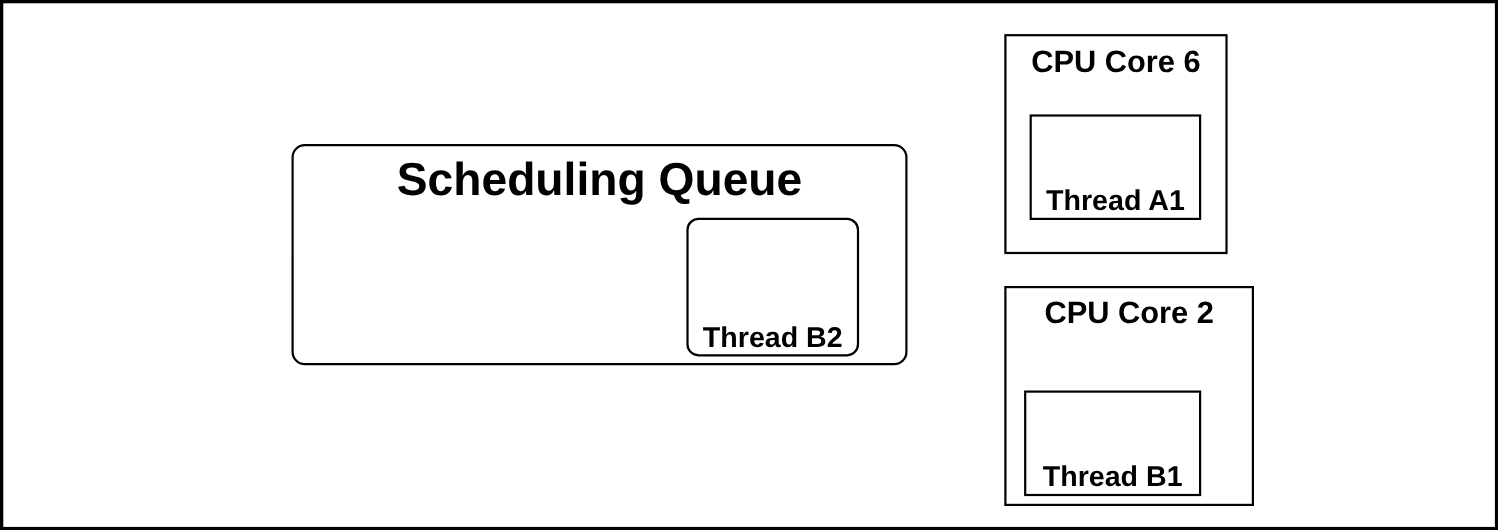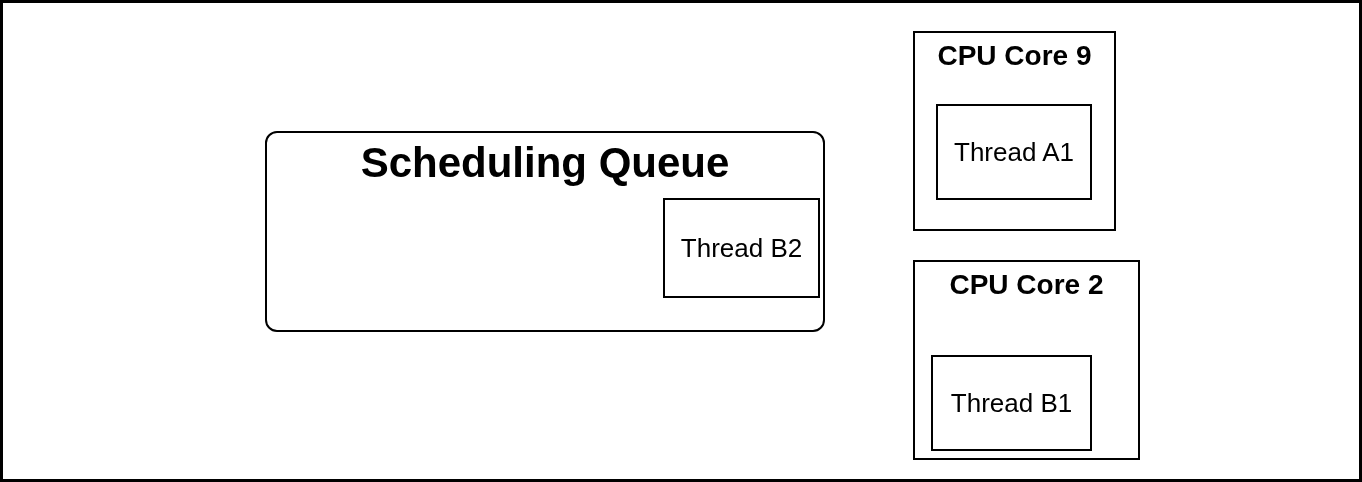--- a/index.html
+++ b/index.html
@@ -35,41 +35,41 @@
   .queue-title {
     font-size: 42px;
     margin-top: 6px;
   }
   .core-title {
     font-size: 28px;
     margin-top: 7px;
   }
   .thread-box {
     display: flex;
-    align-items: center;
+    align-items: flex-end;
     justify-content: center;
-    font-weight: normal;
+    font-weight: bold;
     font-size: 26px;
     text-align: center;
   }
 </style>
 </head>
 <body>
 
 <div id="canvas">
 
   <div class="node rounded" style="left:262px; top:128px; width:560px; height:201px;">
     <div class="node-title queue-title">Scheduling Queue</div>
-    <div class="node thread-box" style="left:396px; top:65px; width:157px; height:100px;">
+    <div class="node thread-box" style="left:357px; top:65px; width:157px; height:126px;border-radius:11px;">
       <span>Thread B2</span>
     </div>
   </div>
 
   <div class="node" style="left:910px; top:28px; width:203px; height:200px;">
-    <div class="node-title core-title">CPU Core 9</div>
+    <div class="node-title core-title">CPU Core 6</div>
     <div class="node thread-box" style="left:21px; top:71px; width:156px; height:96px;">
       <span>Thread A1</span>
     </div>
   </div>
 
   <div class="node" style="left:910px; top:257px; width:227px; height:200px;">
     <div class="node-title core-title">CPU Core 2</div>
     <div class="node thread-box" style="left:16px; top:69px; width:161px; height:96px;margin-top:24px;">
       <span>Thread B1</span>
     </div>

